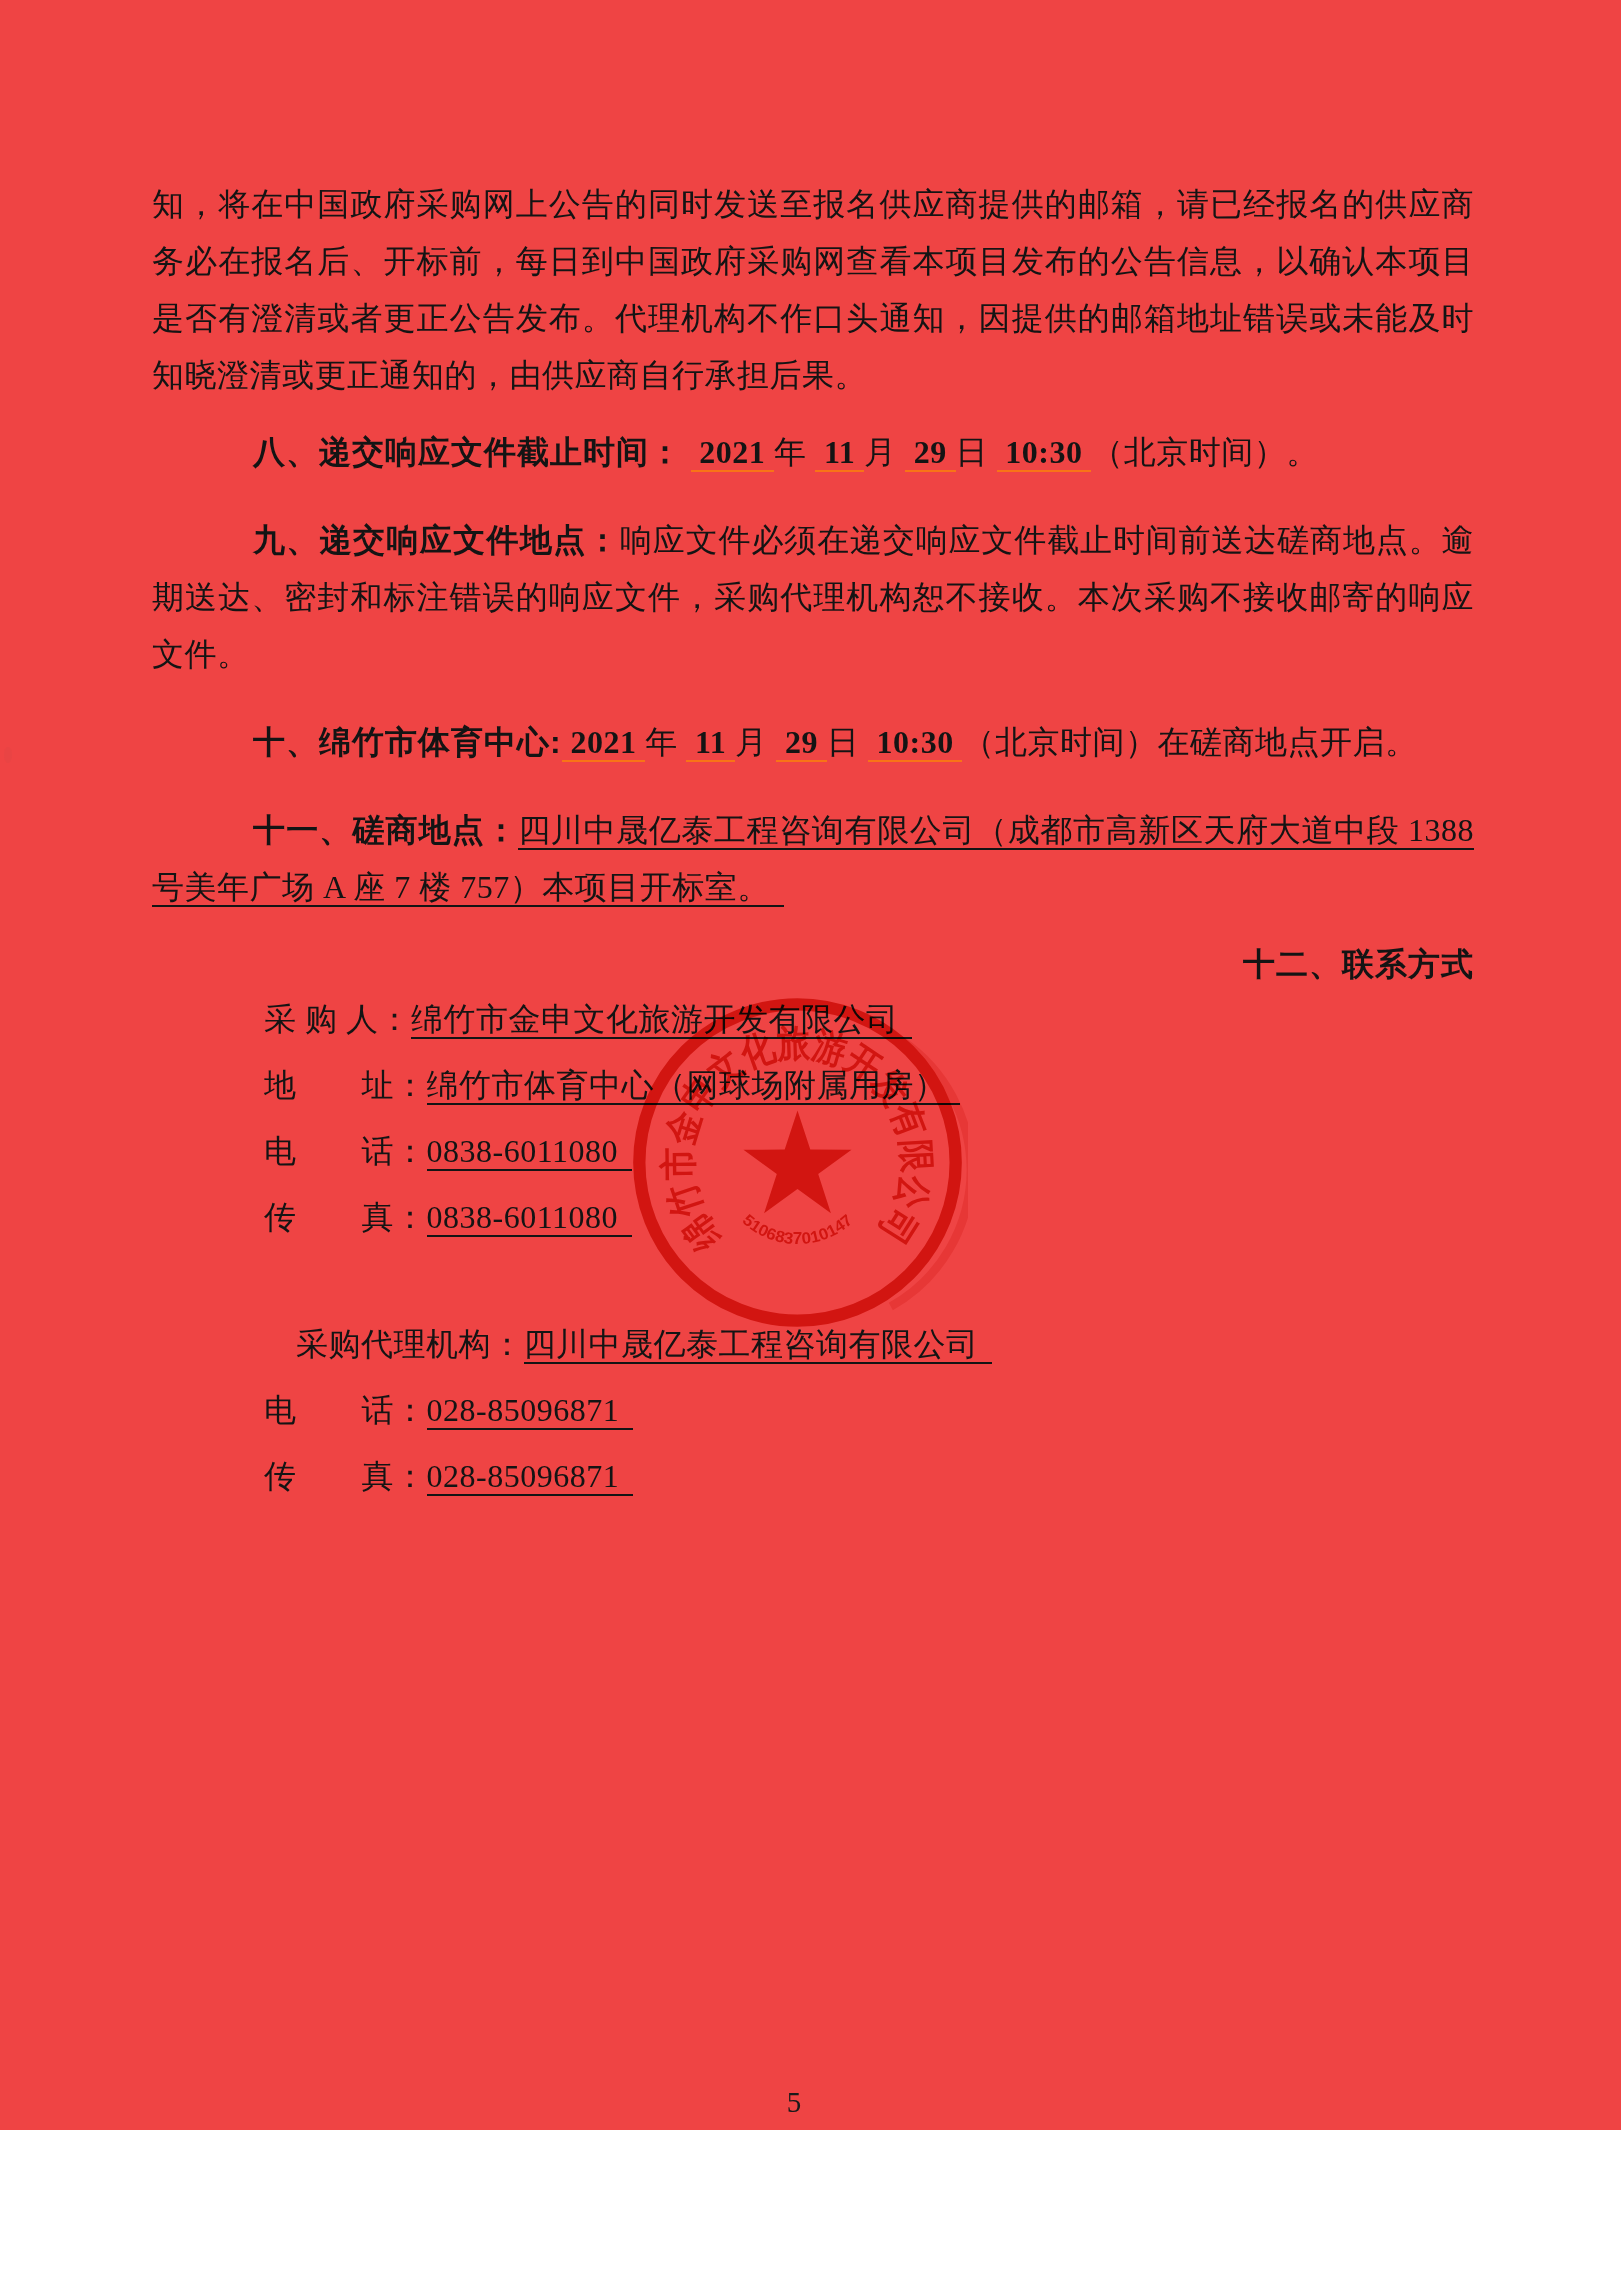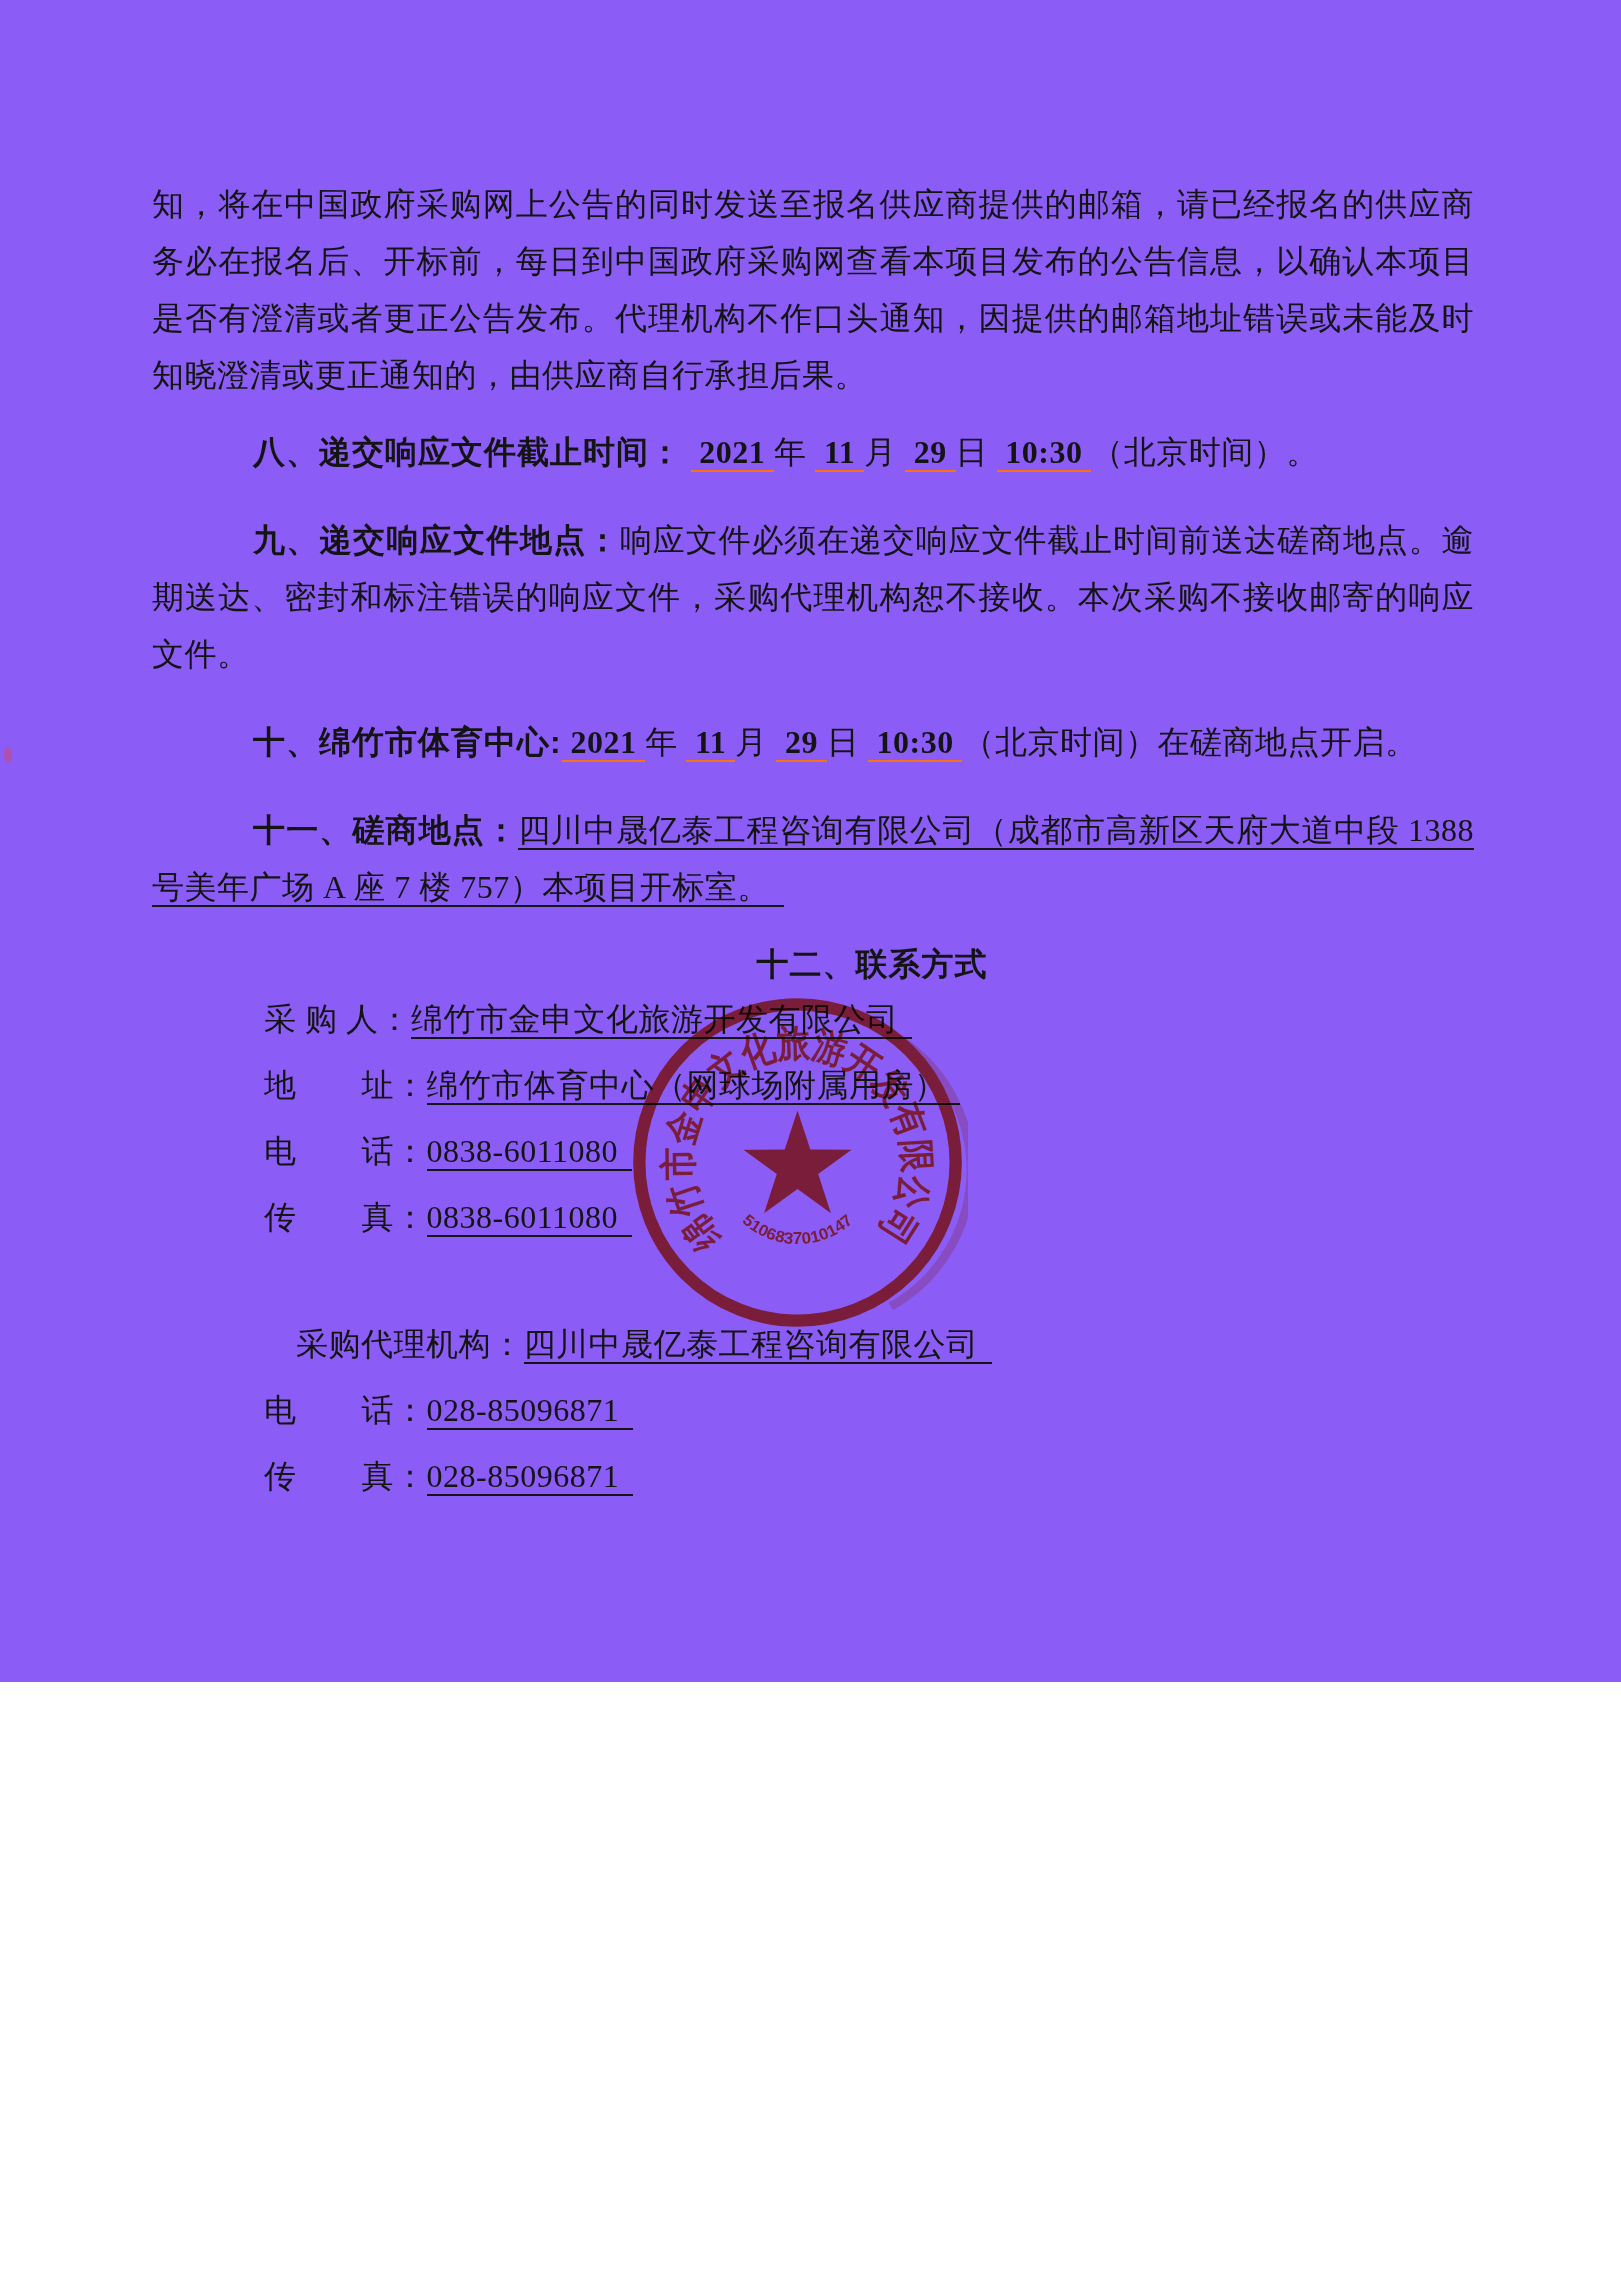--- a/index.html
+++ b/index.html
@@ -1,34 +1,34 @@
 <!DOCTYPE html>
 <html><head>
 <meta charset="utf-8">
 <style>
   html,body{margin:0;padding:0;background:#ffffff;}
   .page{
     position:relative;
-    width:1621px;height:1682px;
-    background:#8b5cf6;
+    width:1621px;height:2130px;
+    background:#ef4444;
     font-family:"Liberation Serif","DejaVu Serif",serif;
     color:#141414;
     overflow:hidden;
   }
   .content{position:absolute;left:152px;right:147px;top:176px;}
   p.body{
     font-size:32px;line-height:57px;margin:0;
     text-align:justify;
     letter-spacing:0.5px;
   }
   p.item{margin-top:19.6px;text-indent:101px;}
   p.item9{margin-top:31px;}
   p.item10{margin-top:31px;}
   p.item11{margin-top:31px;}
-  p.sec12{margin-top:27.4px;line-height:43px;text-indent:118px;text-align:center;}
+  p.sec12{margin-top:27.4px;line-height:43px;text-indent:118px;text-align:right;}
   .hd{
     font-family:"Liberation Sans","DejaVu Sans",sans-serif;
     font-weight:bold;letter-spacing:1px;
   }
   .u{border-bottom:2px solid #f97316;padding:0 8.8px;font-weight:bold;}
   .uv{border-bottom:2px solid #141414;padding-right:13.7px;}
   .contact{margin-top:0;}
   .crow{
     font-size:32px;line-height:66px;
     padding-left:112px;text-align:left;

